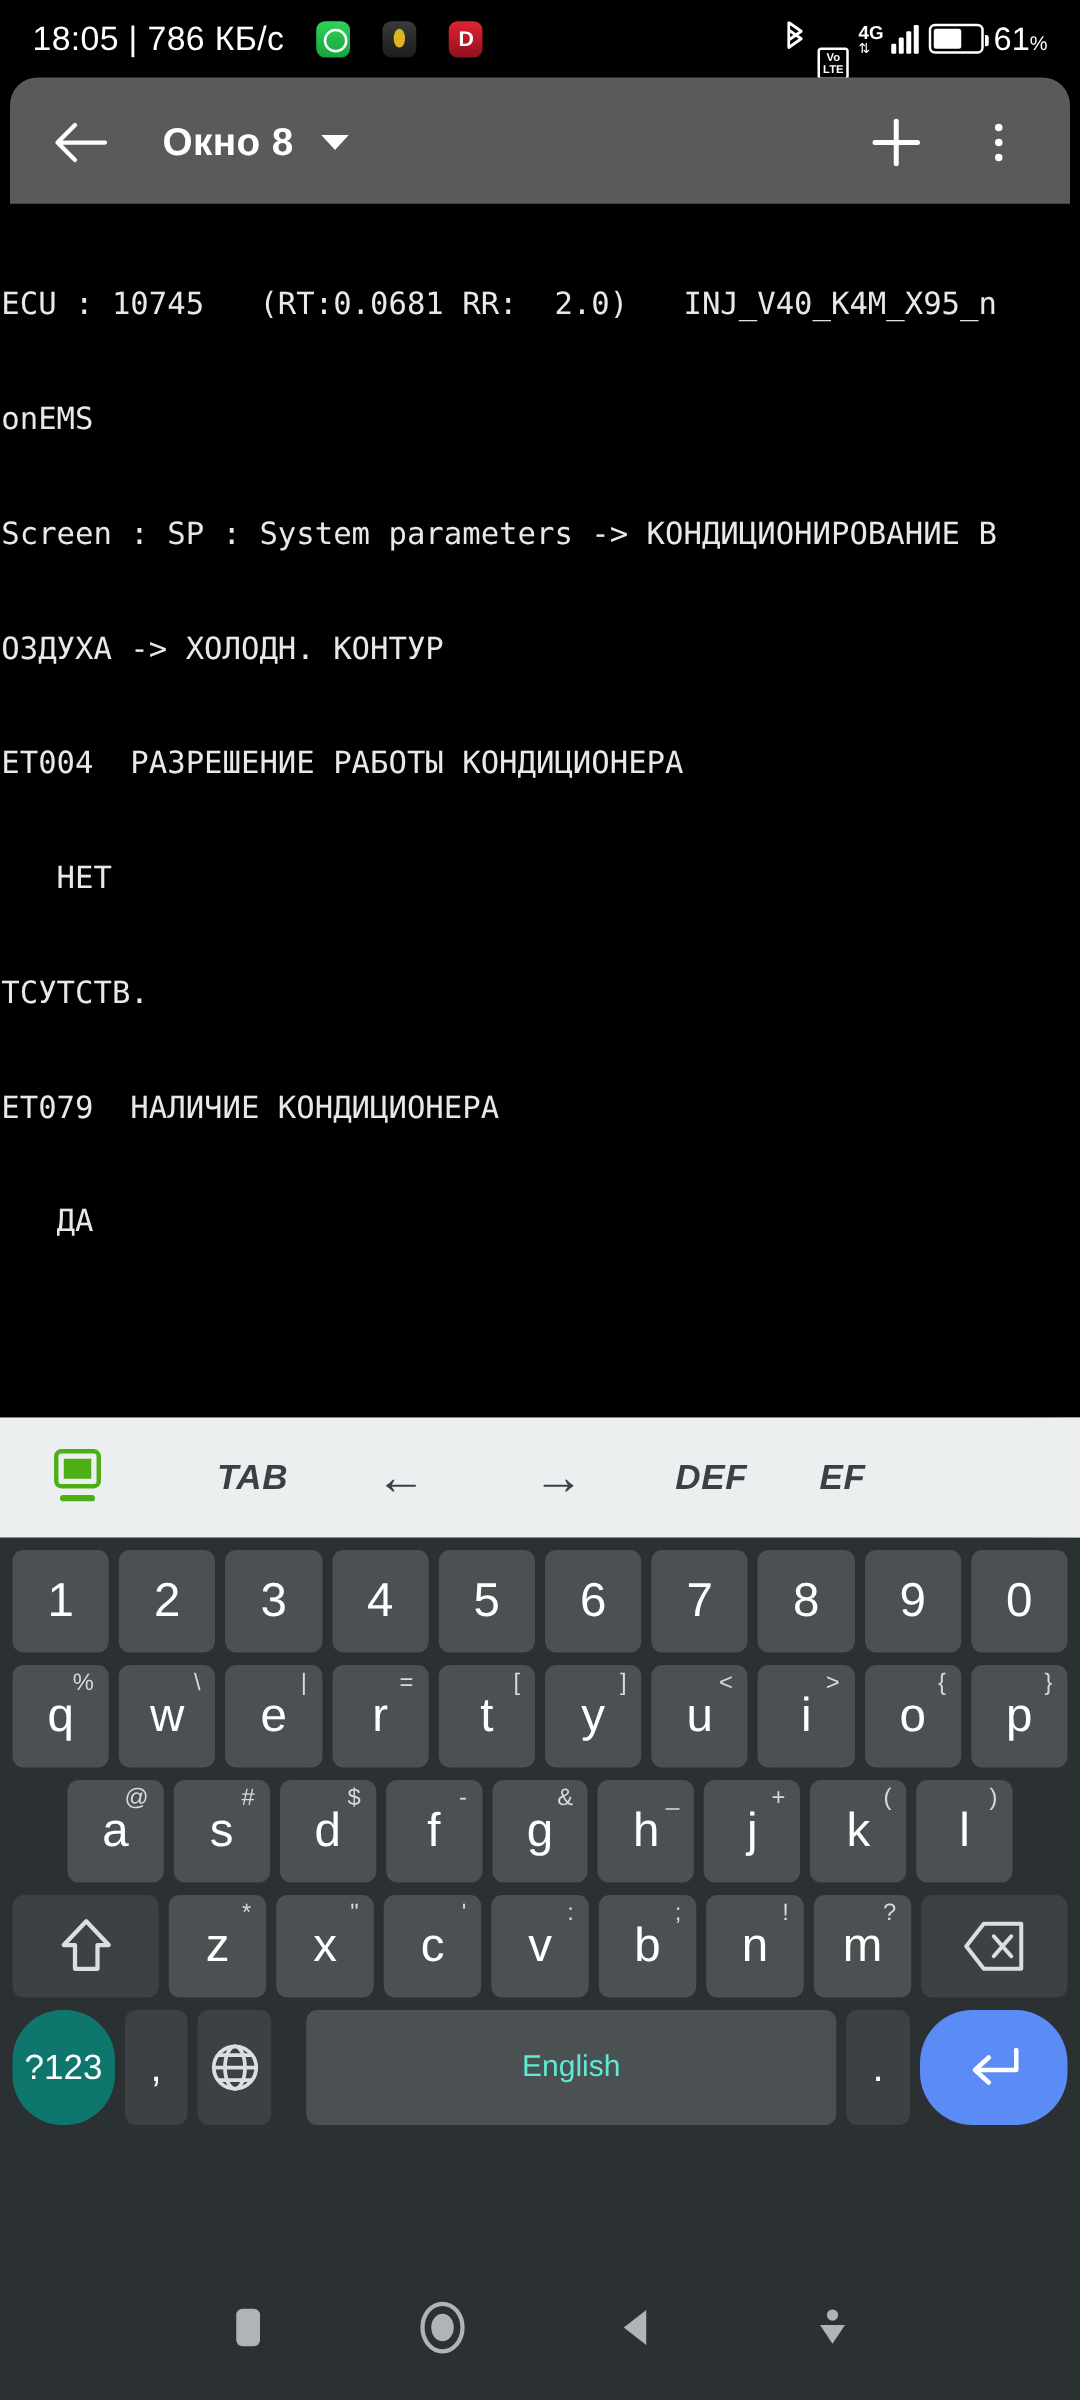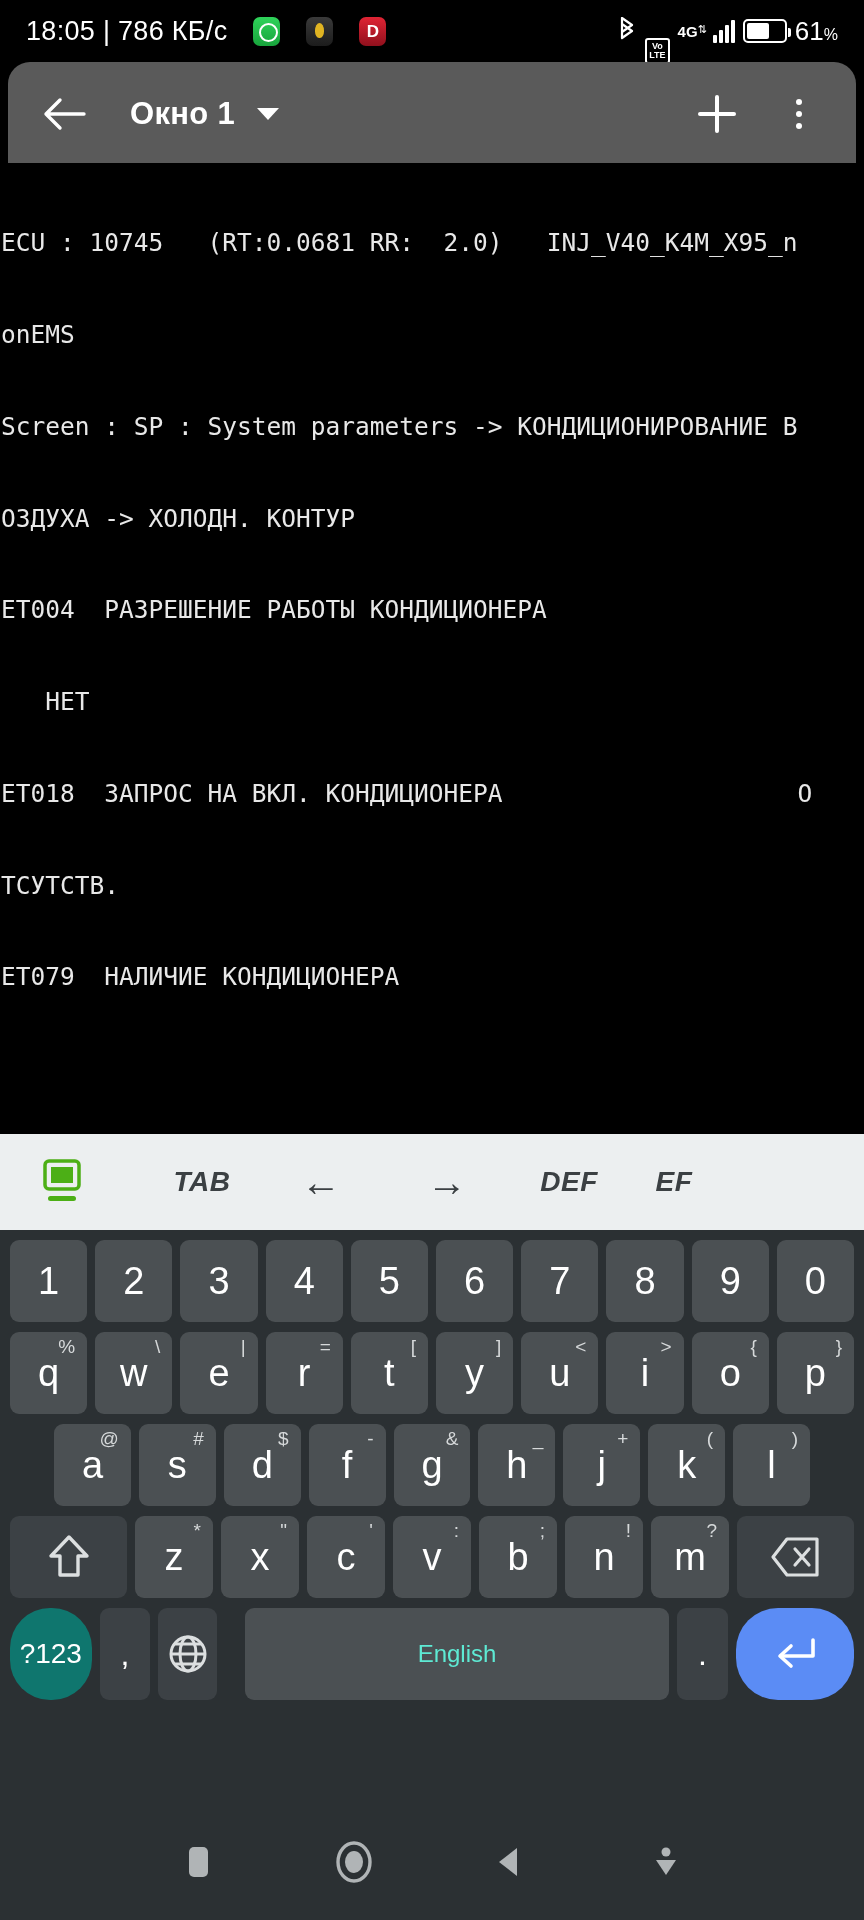--- a/index.html
+++ b/index.html
@@ -36,21 +36,21 @@
   .ic-red { background:linear-gradient(#e02434,#90101d); color:#fff;
     font-size:17px; font-weight:bold; line-height:29px; text-align:center; }
 
   .sb-right { display:flex; align-items:center; gap:8px; }
   .sb-ico { color:#fff; display:flex; align-items:center; }
   .volte {
     border:2px solid #fff; border-radius:3px; padding:0 2px;
     font-size:9px; line-height:9px; font-weight:bold; text-align:center;
     display:flex; flex-direction:column; justify-content:center; height:26px;margin-top:40px;
   }
-  .net4g { display:flex; flex-direction:row; align-items:flex-start; margin-right:-2px;}
+  .net4g { display:flex; flex-direction:column; align-items:flex-start; margin-right:-2px;}
   .net4g span { font-size:15px; font-weight:bold; line-height:15px; }
   .net4g i { font-style:normal; font-size:11px; line-height:10px; }
   .bars { display:flex; align-items:flex-end; gap:2px; height:24px; }
   .bars b { display:block; width:4px; background:#fff; border-radius:1px; }
   .bars b:nth-child(1){height:8px}.bars b:nth-child(2){height:13px}
   .bars b:nth-child(3){height:18px}.bars b:nth-child(4){height:23px}
   .battery { position:relative; width:44px; height:24px; border:2.5px solid #fff; border-radius:5px; }
   .battery::after { content:""; position:absolute; right:-6px; top:7px; width:3px; height:9px; background:#fff; border-radius:0 2px 2px 0;}
   .battery i { position:absolute; left:2px; top:2px; bottom:2px; width:55%; background:#fff; border-radius:2px; display:block;}
   .sb-batt-text { font-size:26px; font-weight:500; }
@@ -164,41 +164,41 @@
       </span>
     </div>
   </div>
 
   <div class="appbar">
     <div class="ab-back">
       <svg width="44" height="34" viewBox="0 0 44 34">
           <path d="M18 3L4 17l14 14M4 17h38" fill="none" stroke="#fff" stroke-width="3.4" stroke-linecap="round" stroke-linejoin="round"></path>
         </svg>
     </div>
-    <div class="ab-title">Окно 1</div>
+    <div class="ab-title">Окно 8</div>
     <div class="ab-caret"></div>
     <div class="ab-spacer"></div>
     <div class="ab-plus"></div>
     <div class="ab-more">
         <i></i>
         <i></i>
         <i></i>
       </div>
   </div>
 
   <div class="terminal">
     <span class="ln">ECU : 10745   (RT:0.0681 RR:  2.0)   INJ_V40_K4M_X95_n</span>
     <span class="ln">onEMS</span>
     <span class="ln">Screen : SP : System parameters -&gt; КОНДИЦИОНИРОВАНИЕ В</span>
     <span class="ln">ОЗДУХА -&gt; ХОЛОДН. КОНТУР</span>
     <span class="ln">ET004  РАЗРЕШЕНИЕ РАБОТЫ КОНДИЦИОНЕРА</span>
     <span class="ln">   НЕТ</span>
-    <span class="ln">ET018  ЗАПРОС НА ВКЛ. КОНДИЦИОНЕРА                    О</span>
     <span class="ln">ТСУТСТВ.</span>
     <span class="ln">ET079  НАЛИЧИЕ КОНДИЦИОНЕРА</span>
+    <span class="ln">   ДА</span>
     
     
     
     
     
     
   </div>
 
   <div class="kb">
 

